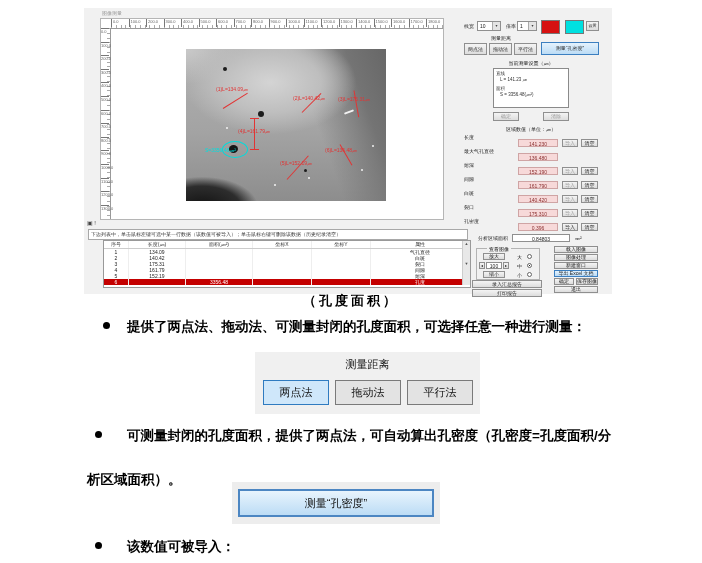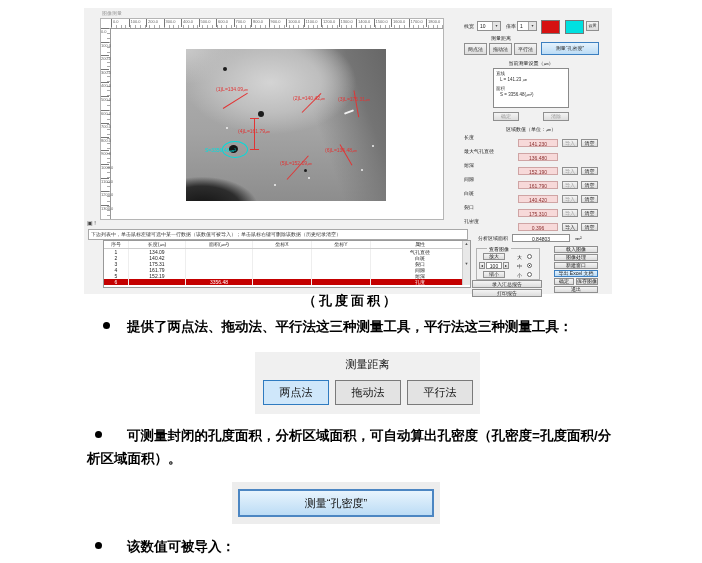--- a/index.html
+++ b/index.html
@@ -309,31 +309,31 @@
     <div class="btn abs" style="left:92px;top:268px;width:44px;height:7px;">退出</div>
 
     <div class="btn abs" style="left:10px;top:262px;width:70px;height:8px;">录入汇总报告</div>
     <div class="btn abs" style="left:10px;top:271px;width:70px;height:8px;">打印报告</div>
   </div>
 </div>
 
 <div class="caption">（孔度面积）</div>
 
 <span class="bullet-dot" style="left:103px;top:322px;"></span>
-<div class="bullet-text" style="left:127px;top:318px;">提供了两点法、拖动法、平行法这三种测量工具，平行法这三种测量工具：</div>
+<div class="bullet-text" style="left:127px;top:318px;">提供了两点法、拖动法、可测量封闭的孔度面积，可选择任意一种进行测量：</div>
 
 <div id="inset1">
   <div class="t">测量距离</div>
   <div class="inset-btn active" style="left:8px;">两点法</div>
   <div class="inset-btn" style="left:80px;">拖动法</div>
   <div class="inset-btn" style="left:152px;">平行法</div>
 </div>
 
 <span class="bullet-dot" style="left:95px;top:431px;"></span>
-<div class="bullet-text" style="left:127px;top:427px;">可测量封闭的孔度面积，分析区域面积，可自动算出孔密度（孔密度=孔度面积/分</div>
-<div class="bullet-text" style="left:87px;top:450px;text-align:right;">析区域面积）。</div>
+<div class="bullet-text" style="left:127px;top:427px;">可测量封闭的孔度面积，提供了两点法，可自动算出孔密度（孔密度=孔度面积/分</div>
+<div class="bullet-text" style="left:87px;top:471px;text-align:right;">析区域面积）。</div>
 
 <div id="inset2">
   <div class="big">测量“孔密度”</div>
 </div>
 
 <span class="bullet-dot" style="left:95px;top:542px;"></span>
 <div class="bullet-text" style="left:127px;top:538px;">该数值可被导入：</div>
 
 </body></html>

